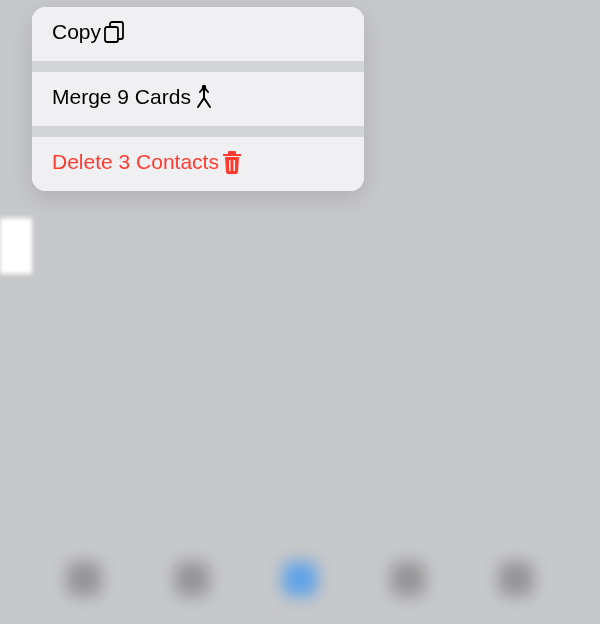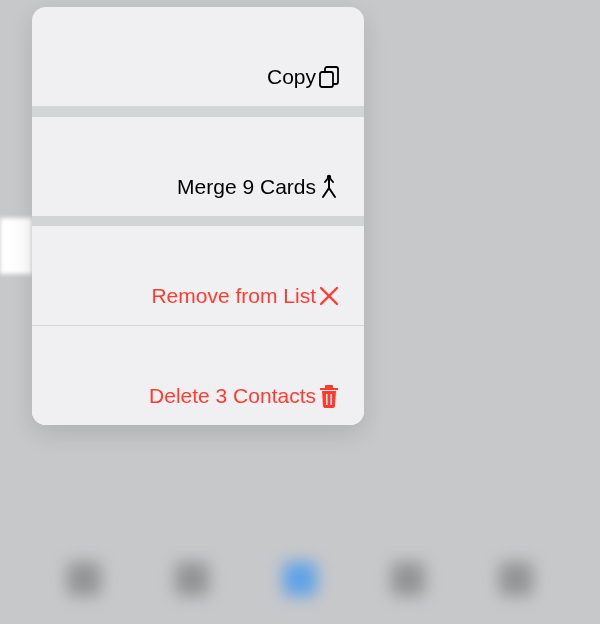--- a/index.html
+++ b/index.html
@@ -20,27 +20,26 @@
       overflow: hidden;
       box-shadow: 0 8px 24px rgba(0,0,0,0.12);
       background: #f0f0f2;
     }
     .menu-section {
       background: #f0f0f2;
     }
     .menu-item {
       display: flex;
       align-items: center;
-      justify-content: flex-end;
-      padding: 32px 22px 16px 20px;
+      justify-content: flex-start;
+      padding: 12px 22px 16px 20px;
       font-size: 21px;
       color: #000;
       cursor: pointer;
       background: #f0f0f2;
-      margin-top: 25px;
     }
     .menu-item.destructive {
       color: #ff3b30;
     }
     .menu-item.destructive svg { stroke: #ff3b30; }
     .menu-item.destructive .trash svg { fill: #ff3b30; stroke: none; }
     .divider {
       height: 1px;
       background: #d6d6d8;
     }
@@ -123,29 +122,20 @@
           <path d="M9 14 L15 23"></path>
           <circle cx="9" cy="3" r="1.2" fill="#000"></circle>
         </svg>
       </span>
     </div>
   </div>
 
   <div class="section-gap"></div>
 
   <div class="menu-section">
-    <div class="menu-item destructive">
-      <span>Remove from List</span>
-      <span class="icon">
-        <svg width="22" height="22" viewBox="0 0 22 22" fill="none" stroke="#ff3b30" stroke-width="2.4" stroke-linecap="round">
-          <path d="M3 3 L19 19"></path>
-          <path d="M19 3 L3 19"></path>
-        </svg>
-      </span>
-    </div>
     <div class="divider"></div>
     <div class="menu-item destructive">
       <span>Delete 3 Contacts</span>
       <span class="icon trash">
         <svg width="22" height="26" viewBox="0 0 22 26" fill="#ff3b30">
           <path d="M2 5 H20 V7 H2 Z"></path>
           <path d="M8 2 H14 a1 1 0 0 1 1 1 V5 H7 V3 a1 1 0 0 1 1-1 Z"></path>
           <path d="M4 8 H18 L17 23 a2 2 0 0 1-2 2 H7 a2 2 0 0 1-2-2 Z M8 11 H9.5 V22 H8 Z M12.5 11 H14 V22 H12.5 Z" fill-rule="evenodd"></path>
         </svg>
       </span>

